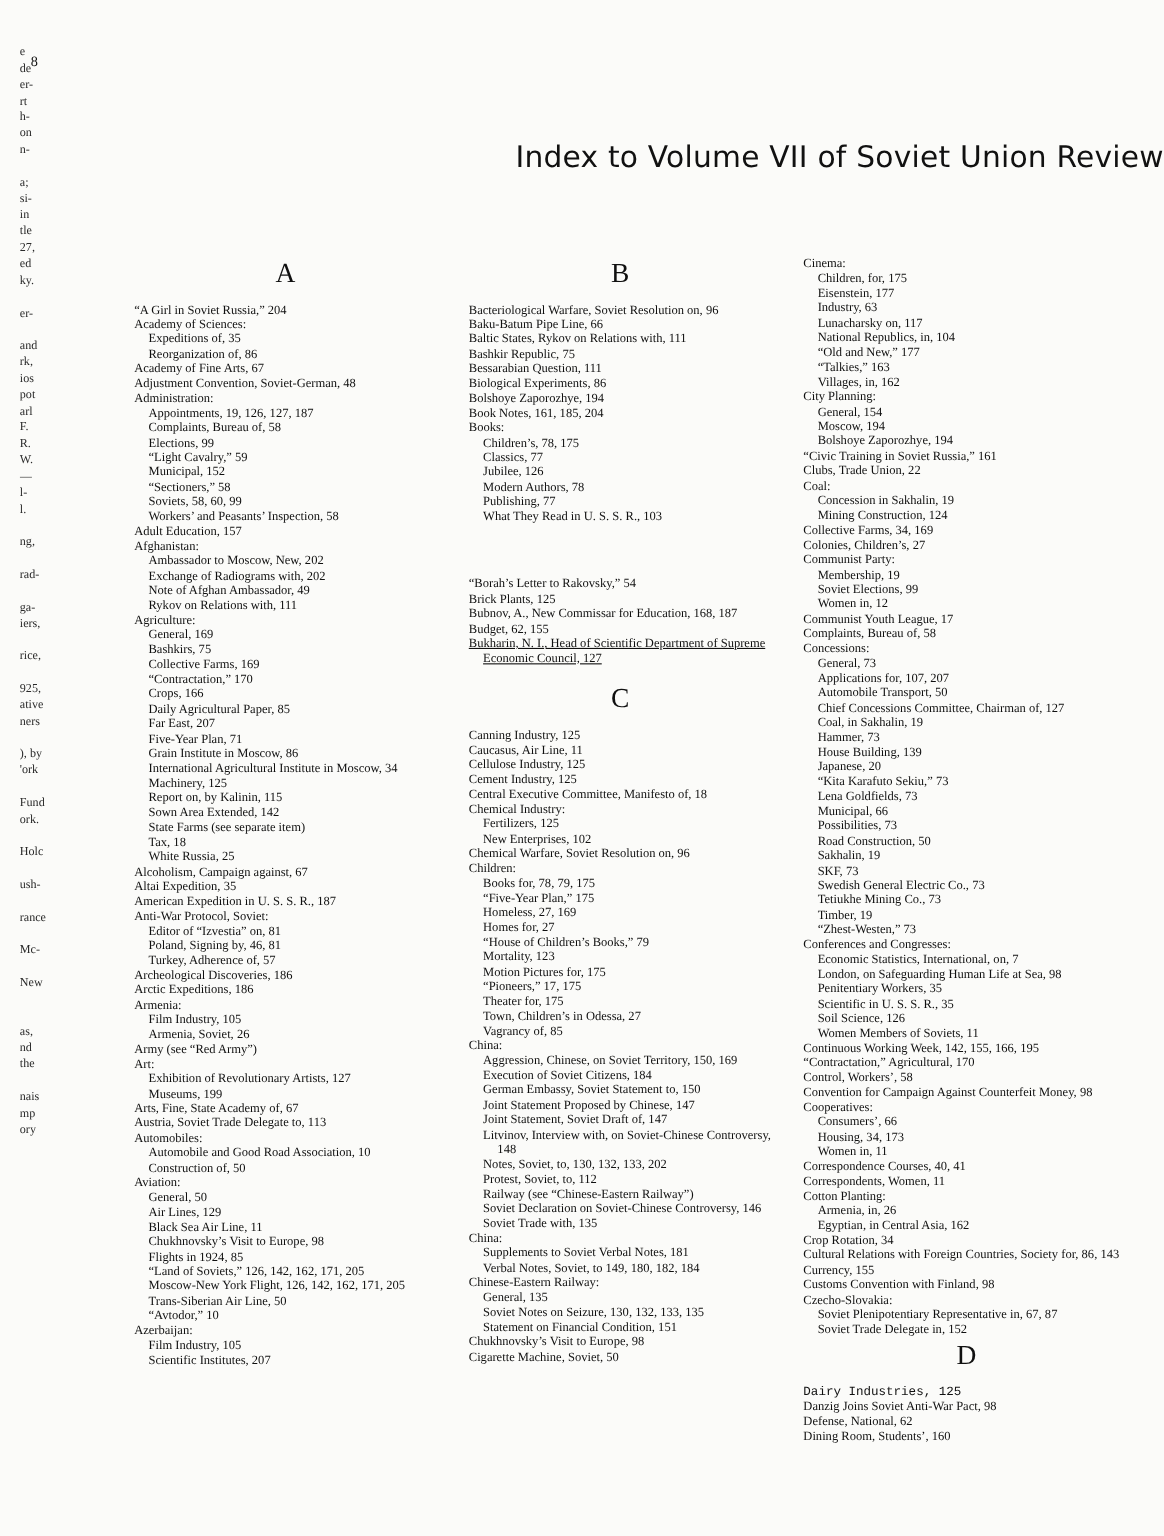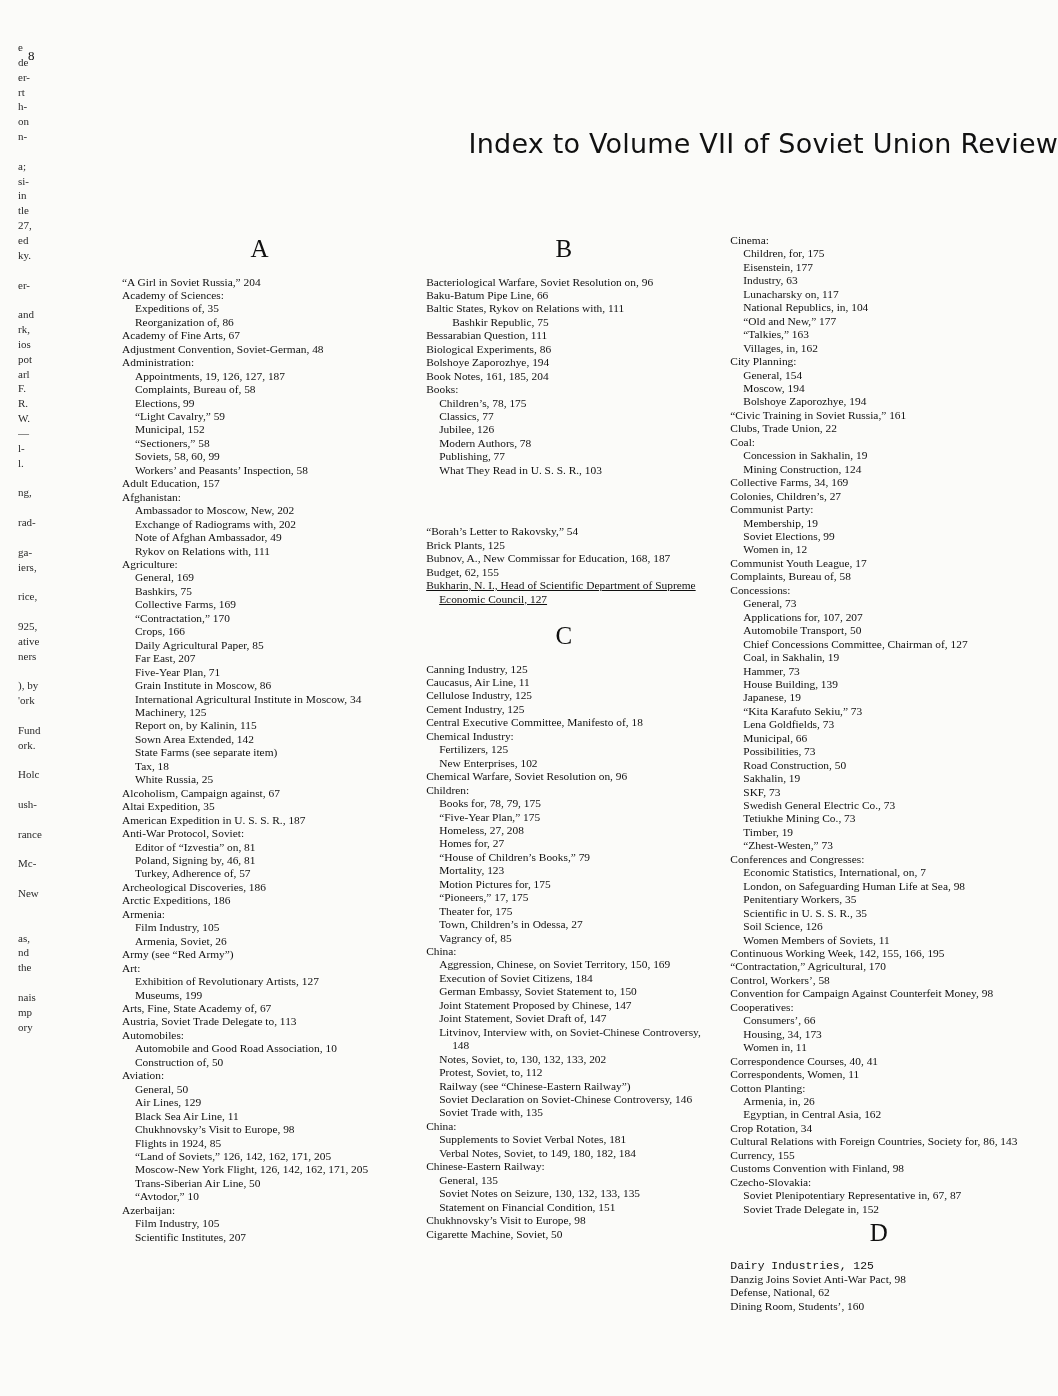--- a/index.html
+++ b/index.html
@@ -248,21 +248,21 @@
           <div class="entry hang2">Scientific Institutes, 207</div>
         </div>
     </div>
 
     <div class="col">
       <div class="letter">B</div>
       <div id="list-b">
           <div class="entry hang" style="padding-left: 13px;">Bacteriological Warfare, Soviet Resolution on, 96</div>
           <div class="entry hang" style="padding-left: 13px;">Baku-Batum Pipe Line, 66</div>
           <div class="entry hang" style="padding-left: 13px;">Baltic States, Rykov on Relations with, 111</div>
-          <div class="entry hang" style="padding-left: 13px; margin-left: 26px;">Bashkir Republic, 75</div>
+          <div class="entry hang" style="padding-left: 13px;">Bashkir Republic, 75</div>
           <div class="entry hang" style="padding-left: 13px;">Bessarabian Question, 111</div>
           <div class="entry hang" style="padding-left: 13px;">Biological Experiments, 86</div>
           <div class="entry hang" style="padding-left: 13px;">Bolshoye Zaporozhye, 194</div>
           <div class="entry hang" style="padding-left: 13px;">Book Notes, 161, 185, 204</div>
           <div class="entry hang" style="padding-left: 13px;">Books:</div>
           <div class="entry hang2">Children’s, 78, 175</div>
           <div class="entry hang2">Classics, 77</div>
           <div class="entry hang2">Jubilee, 126</div>
           <div class="entry hang2">Modern Authors, 78</div>
           <div class="entry hang2">Publishing, 77</div>
@@ -281,21 +281,21 @@
           <div class="entry hang" style="padding-left: 13px;">Cellulose Industry, 125</div>
           <div class="entry hang" style="padding-left: 13px;">Cement Industry, 125</div>
           <div class="entry hang" style="padding-left: 13px;">Central Executive Committee, Manifesto of, 18</div>
           <div class="entry hang" style="padding-left: 13px;">Chemical Industry:</div>
           <div class="entry hang2">Fertilizers, 125</div>
           <div class="entry hang2">New Enterprises, 102</div>
           <div class="entry hang" style="padding-left: 13px;">Chemical Warfare, Soviet Resolution on, 96</div>
           <div class="entry hang" style="padding-left: 13px;">Children:</div>
           <div class="entry hang2">Books for, 78, 79, 175</div>
           <div class="entry hang2">“Five-Year Plan,” 175</div>
-          <div class="entry hang2">Homeless, 27, 208</div>
+          <div class="entry hang2">Homeless, 27, 169</div>
           <div class="entry hang2">Homes for, 27</div>
           <div class="entry hang2">“House of Children’s Books,” 79</div>
           <div class="entry hang2">Mortality, 123</div>
           <div class="entry hang2">Motion Pictures for, 175</div>
           <div class="entry hang2">“Pioneers,” 17, 175</div>
           <div class="entry hang2">Theater for, 175</div>
           <div class="entry hang2">Town, Children’s in Odessa, 27</div>
           <div class="entry hang2">Vagrancy of, 85</div>
           <div class="entry hang" style="padding-left: 13px;">China:</div>
           <div class="entry hang2">Aggression, Chinese, on Soviet Territory, 150, 169</div>
@@ -350,21 +350,21 @@
           <div class="entry hang" style="padding-left: 13px;">Communist Youth League, 17</div>
           <div class="entry hang" style="padding-left: 13px;">Complaints, Bureau of, 58</div>
           <div class="entry hang" style="padding-left: 13px;">Concessions:</div>
           <div class="entry hang2">General, 73</div>
           <div class="entry hang2">Applications for, 107, 207</div>
           <div class="entry hang2">Automobile Transport, 50</div>
           <div class="entry hang2">Chief Concessions Committee, Chairman of, 127</div>
           <div class="entry hang2">Coal, in Sakhalin, 19</div>
           <div class="entry hang2">Hammer, 73</div>
           <div class="entry hang2">House Building, 139</div>
-          <div class="entry hang2">Japanese, 19</div>
+          <div class="entry hang2">Japanese, 20</div>
           <div class="entry hang2">“Kita Karafuto Sekiu,” 73</div>
           <div class="entry hang2">Lena Goldfields, 73</div>
           <div class="entry hang2">Municipal, 66</div>
           <div class="entry hang2">Possibilities, 73</div>
           <div class="entry hang2">Road Construction, 50</div>
           <div class="entry hang2">Sakhalin, 19</div>
           <div class="entry hang2">SKF, 73</div>
           <div class="entry hang2">Swedish General Electric Co., 73</div>
           <div class="entry hang2">Tetiukhe Mining Co., 73</div>
           <div class="entry hang2">Timber, 19</div>

